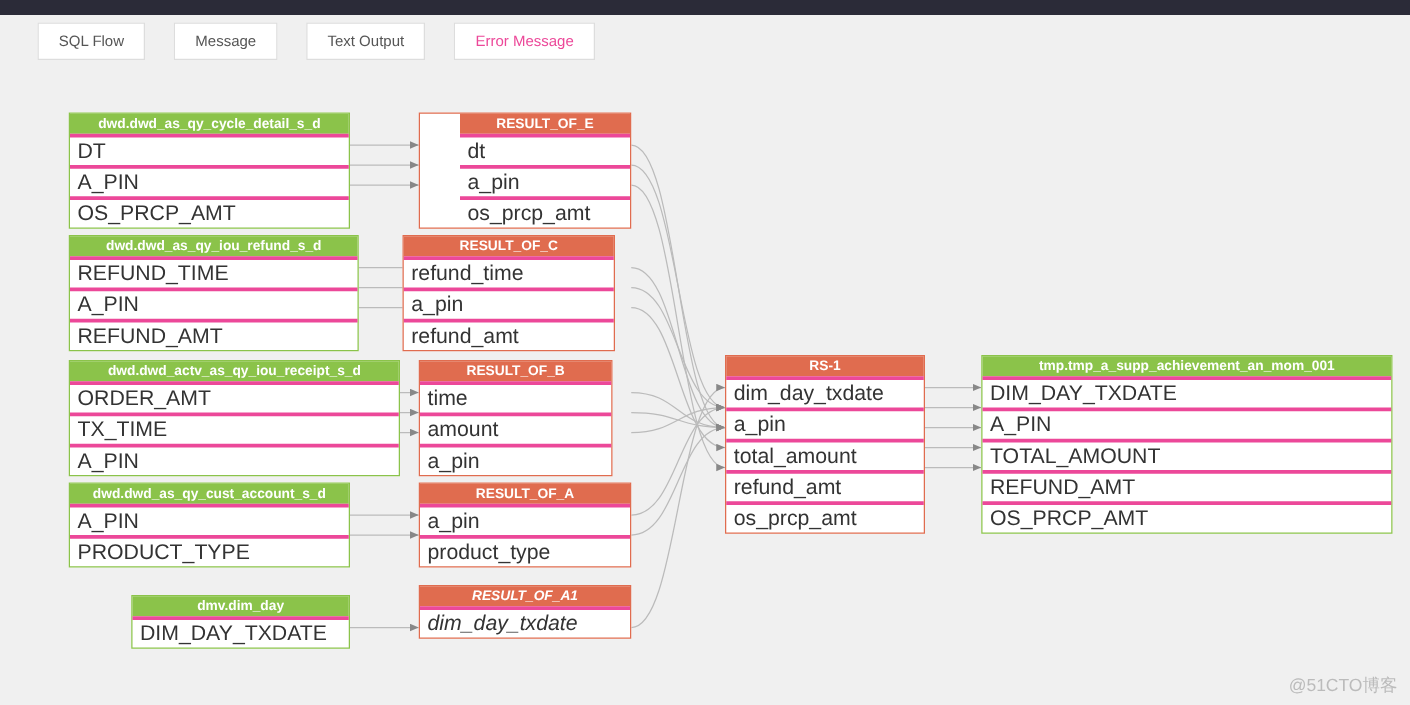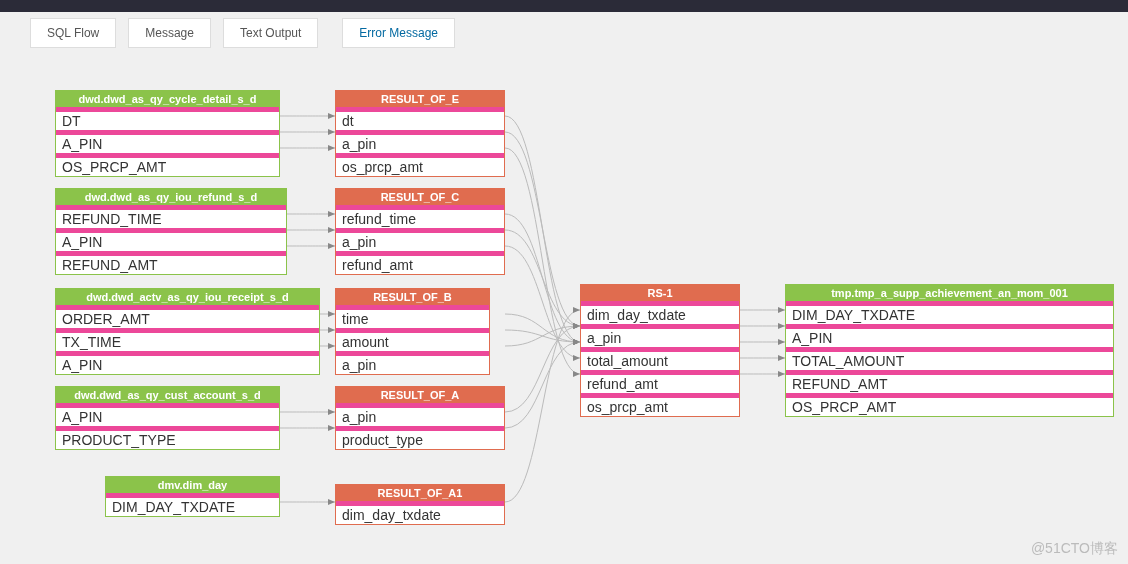--- a/index.html
+++ b/index.html
@@ -12,33 +12,33 @@
     width: 1128px;
     height: 564px;
     overflow: hidden;
   }
   .topbar {
     height: 12px;
     background: #2b2b38;
   }
   .tabs {
     display: flex;
-    gap: 12px;
+    gap: 23px;
     padding: 6px 30px 4px 30px;
     background: #f0f0f0;
   }
   .tab {
     padding: 7px 16px;
     background: #fff;
     border: 1px solid #ddd;
     color: #555;
     cursor: pointer;
     font-size: 12px;
   }
-  .tab.danger { color: #0369a1; margin-left: 12px; }
+  .tab.danger { color: #ec4899; }
   .canvas {
     position: relative;
     width: 100%;
     height: calc(100% - 46px);
   }
   svg.edges {
     position: absolute;
     left: 0; top: 0;
     width: 100%; height: 100%;
     pointer-events: none;
@@ -56,22 +56,22 @@
     font-weight: bold;
     text-align: center;
     padding: 2px 6px;
     font-size: 11px;
     white-space: nowrap;
   }
   .node.green .hdr { background: #8bc34a; }
   .node.red .hdr { background: #e06c4f; }
   .node .row {
     padding: 1px 6px;
-    border-top: 5px solid #ec4899;
-    font-size: 14px;
+    border-top: 3px solid #ec4899;
+    font-size: 17px;
     white-space: nowrap;
     color: #333;
   }
   .watermark {
     position: absolute;
     right: 10px;
     bottom: 6px;
     color: #bbb;
     font-size: 14px;
   }
@@ -148,44 +148,44 @@
       </div>
       <div class="node green" style="left: 55px; top: 334px; width: 225px;">
         <div class="hdr">dwd.dwd_as_qy_cust_account_s_d</div>
         <div class="row">A_PIN</div>
         <div class="row">PRODUCT_TYPE</div>
       </div>
       <div class="node green" style="left: 105px; top: 424px; width: 175px;">
         <div class="hdr">dmv.dim_day</div>
         <div class="row">DIM_DAY_TXDATE</div>
       </div>
-      <div class="node red" style="left: 335px; top: 38px; width: 170px;">
+      <div class="node red" style="left: 335px; top: 38px; width: 170px; padding-left: 32px;">
         <div class="hdr">RESULT_OF_E</div>
         <div class="row">dt</div>
         <div class="row">a_pin</div>
         <div class="row">os_prcp_amt</div>
       </div>
-      <div class="node red" style="left: 335px; top: 136px; width: 170px;">
+      <div class="node red" style="left: 322px; top: 136px; width: 170px;">
         <div class="hdr">RESULT_OF_C</div>
         <div class="row">refund_time</div>
         <div class="row">a_pin</div>
         <div class="row">refund_amt</div>
       </div>
       <div class="node red" style="left: 335px; top: 236px; width: 155px;">
         <div class="hdr">RESULT_OF_B</div>
         <div class="row">time</div>
         <div class="row">amount</div>
         <div class="row">a_pin</div>
       </div>
       <div class="node red" style="left: 335px; top: 334px; width: 170px;">
         <div class="hdr">RESULT_OF_A</div>
         <div class="row">a_pin</div>
         <div class="row">product_type</div>
       </div>
-      <div class="node red" style="left: 335px; top: 432px; width: 170px;">
+      <div class="node red" style="left: 335px; top: 416px; width: 170px; font-style: italic;">
         <div class="hdr">RESULT_OF_A1</div>
         <div class="row">dim_day_txdate</div>
       </div>
       <div class="node red" style="left: 580px; top: 232px; width: 160px;">
         <div class="hdr">RS-1</div>
         <div class="row">dim_day_txdate</div>
         <div class="row">a_pin</div>
         <div class="row">total_amount</div>
         <div class="row">refund_amt</div>
         <div class="row">os_prcp_amt</div>

